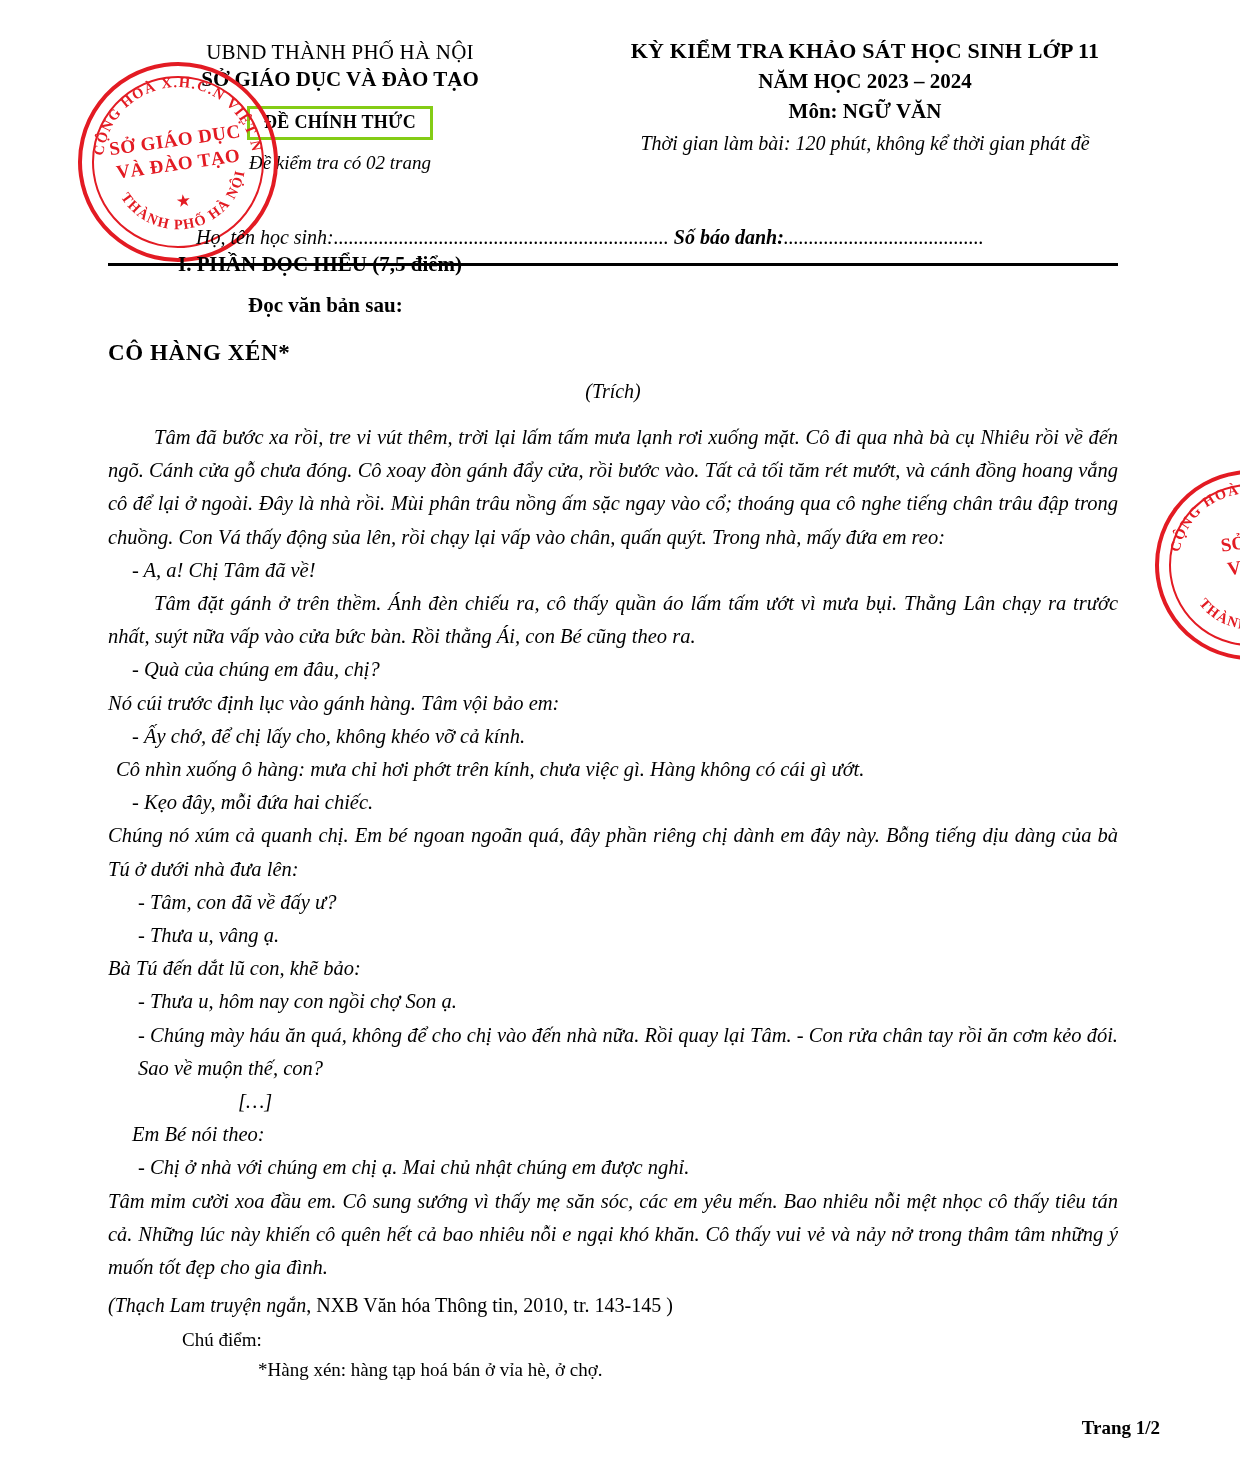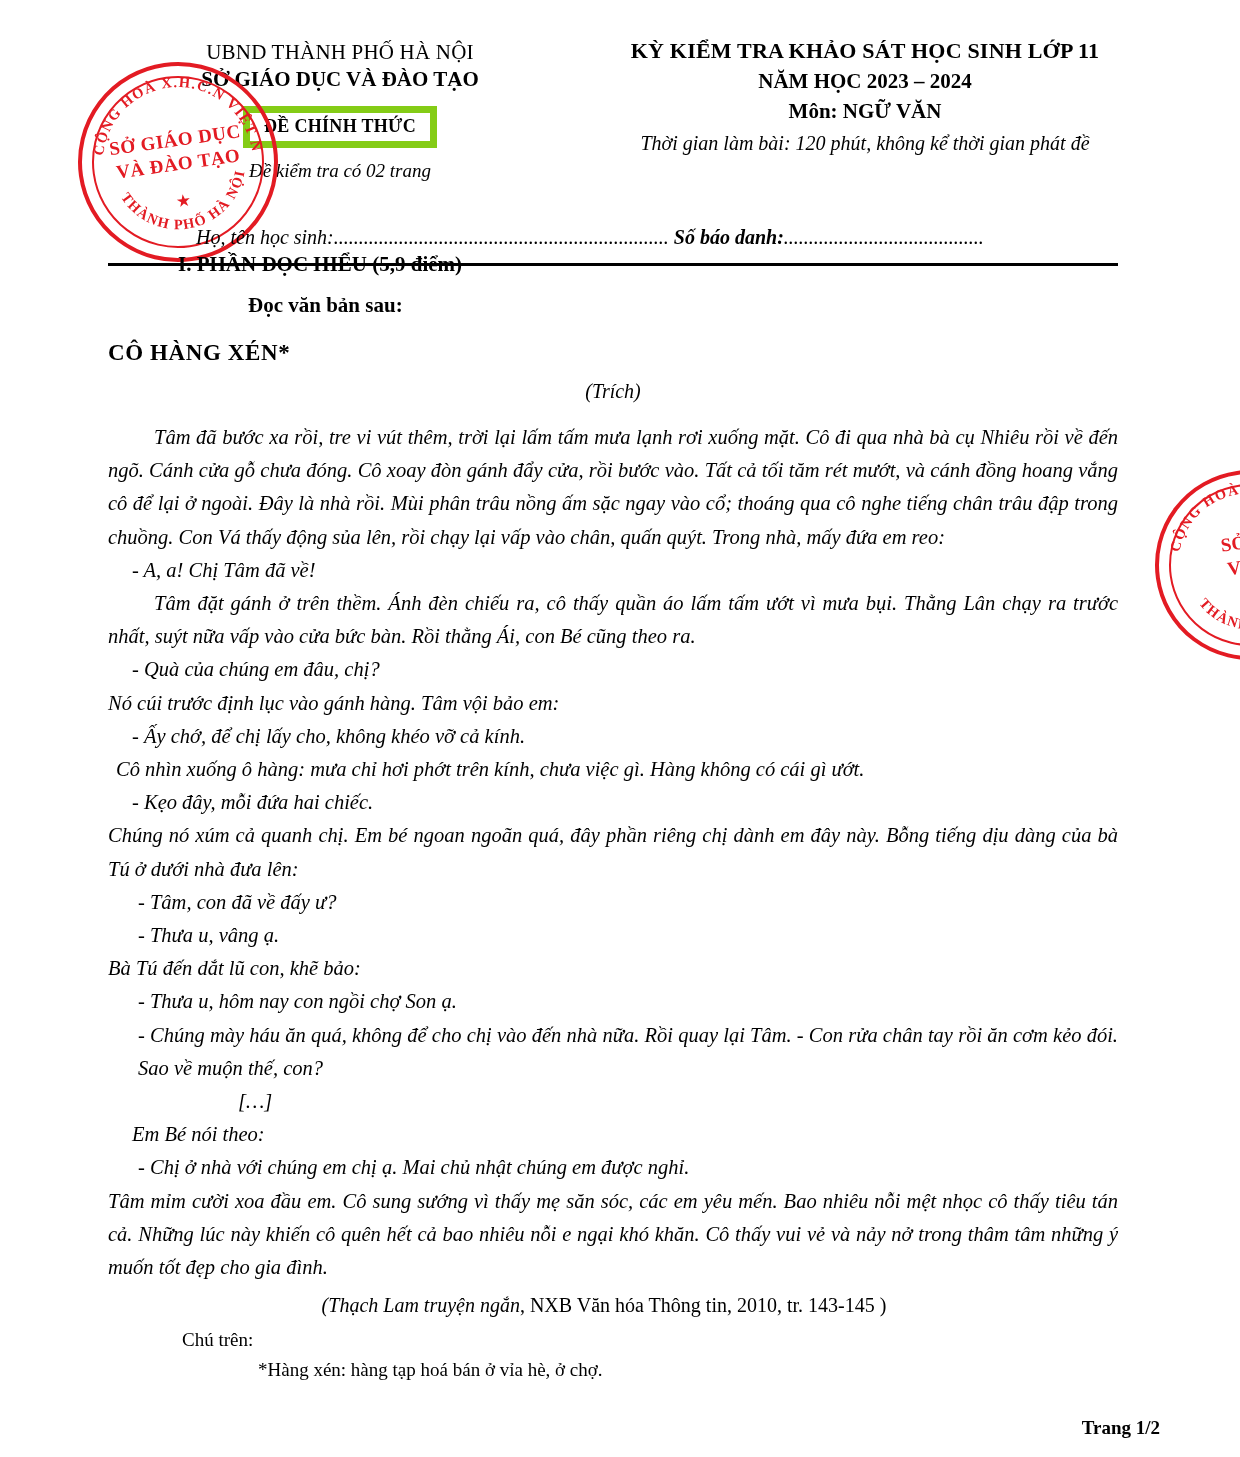--- a/index.html
+++ b/index.html
@@ -40,21 +40,21 @@
     font-size: 21px;
     letter-spacing: .2px;
   }
   .hdr-left .line2 {
     font-size: 21px;
     font-weight: bold;
     margin-top: 2px;
   }
   .official-box {
     display: inline-block;
-    border: 7px solid #84cc16;
+    border: 3px solid #84cc16;
     padding: 3px 14px 4px 14px;
     margin-top: 14px;
     font-weight: bold;
     font-size: 18px;
     letter-spacing: .3px;
   }
   .pages-note {
     margin-top: 12px;
     font-style: italic;
     font-size: 19px;
@@ -225,21 +225,21 @@
   .passage p { margin: 0; }
   .p-indent { text-indent: 46px; }
   .p-dialog { padding-left: 24px; }
   .p-dialog2 { padding-left: 30px; }
   .p-flush { text-indent: 0; }
   .p-center-ellipsis {
     padding-left: 130px;
   }
   .source {
     margin-top: 10px;
-    text-align: center;
+    text-align: left;
     font-size: 20px;
     font-style: italic;
     padding-right: 18px;
   }
   .source .normal { font-style: normal; }
   .note-label {
     margin-top: 12px;
     font-size: 19px;
     font-style: normal;
     margin-left: 74px;
@@ -309,21 +309,21 @@
         <path id="arcBottom2" d="M 28,95 A 67,67 0 0 0 162,95"></path>
       </defs>
       <text><textPath href="#arcTop2" startOffset="10%">CỘNG HOÀ X.</textPath></text>
       <text><textPath href="#arcBottom2" startOffset="16%">THÀNH P</textPath></text>
     </svg>
     <div class="center-text">SỞ GI<br>VÀ Đ</div>
 
   </div>
 
   <div class="content">
-    <div class="section-title">I.  PHẦN ĐỌC HIỂU (5,9 điểm)</div>
+    <div class="section-title">I.  PHẦN ĐỌC HIỂU (7,5 điểm)</div>
     <div class="read-instruction">Đọc văn bản sau:</div>
     <div class="work-title">CÔ HÀNG XÉN*</div>
     <div class="work-sub">(Trích)</div>
 
     <div class="passage">
       <p class="p-indent">Tâm đã bước xa rồi, tre vi vút thêm, trời lại lấm tấm mưa lạnh rơi xuống mặt. Cô đi qua nhà bà cụ Nhiêu rồi về đến ngõ. Cánh cửa gỗ chưa đóng. Cô xoay đòn gánh đẩy cửa, rồi bước vào. Tất cả tối tăm rét mướt, và cánh đồng hoang vắng cô để lại ở ngoài. Đây là nhà rồi. Mùi phân trâu nồng ấm sặc ngay vào cổ; thoáng qua cô nghe tiếng chân trâu đập trong chuồng. Con Vá thấy động sủa lên, rồi chạy lại vấp vào chân, quấn quýt. Trong nhà, mấy đứa em reo:</p>
       <p class="p-dialog">- A, a! Chị Tâm đã về!</p>
       <p class="p-indent">Tâm đặt gánh ở trên thềm. Ánh đèn chiếu ra, cô thấy quần áo lấm tấm ướt vì mưa bụi. Thằng Lân chạy ra trước nhất, suýt nữa vấp vào cửa bức bàn. Rồi thằng Ái, con Bé cũng theo ra.</p>
       <p class="p-dialog">- Quà của chúng em đâu, chị?</p>
       <p class="p-flush">Nó cúi trước định lục vào gánh hàng. Tâm vội bảo em:</p>
@@ -339,18 +339,18 @@
       <p class="p-center-ellipsis">[…]</p>
       <p class="p-dialog">Em Bé nói theo:</p>
       <p class="p-dialog2">- Chị ở nhà với chúng em chị ạ. Mai chủ nhật chúng em được nghỉ.</p>
       <p class="p-flush">Tâm mỉm cười xoa đầu em. Cô sung sướng vì thấy mẹ săn sóc, các em yêu mến. Bao nhiêu nỗi mệt nhọc cô thấy tiêu tán cả. Những lúc này khiến cô quên hết cả bao nhiêu nỗi e ngại khó khăn. Cô thấy vui vẻ và nảy nở trong thâm tâm những ý muốn tốt đẹp cho gia đình.</p>
     </div>
 
     <div class="source">
       <span>(Thạch Lam truyện ngắn</span><span class="normal">, NXB Văn hóa Thông tin, 2010, tr. 143-145 )</span>
     </div>
 
-    <div class="note-label">Chú trên:</div>
+    <div class="note-label">Chú điểm:</div>
     <div class="note-text">*Hàng xén: hàng tạp hoá bán ở vỉa hè, ở chợ.</div>
   </div>
 
   <div class="footer-page">Trang 1/2</div>
 </div>
 
 </body></html>

